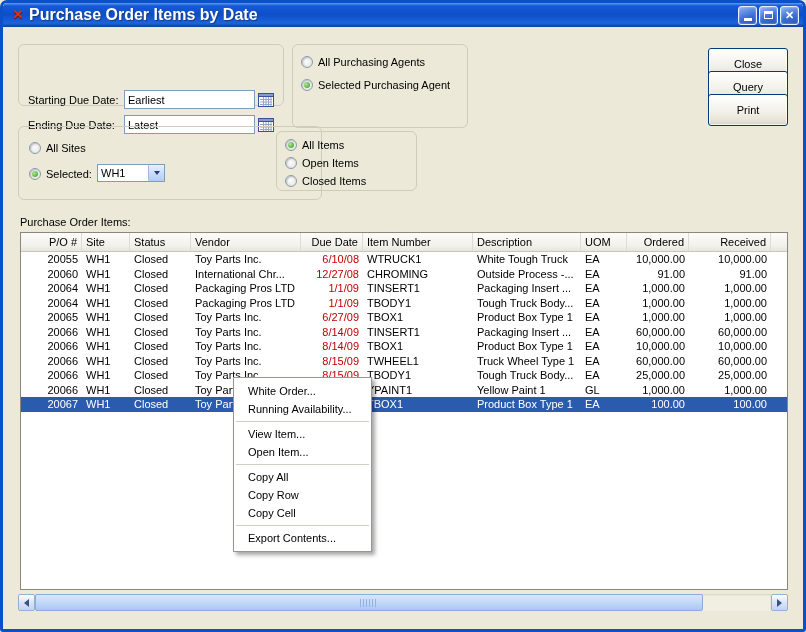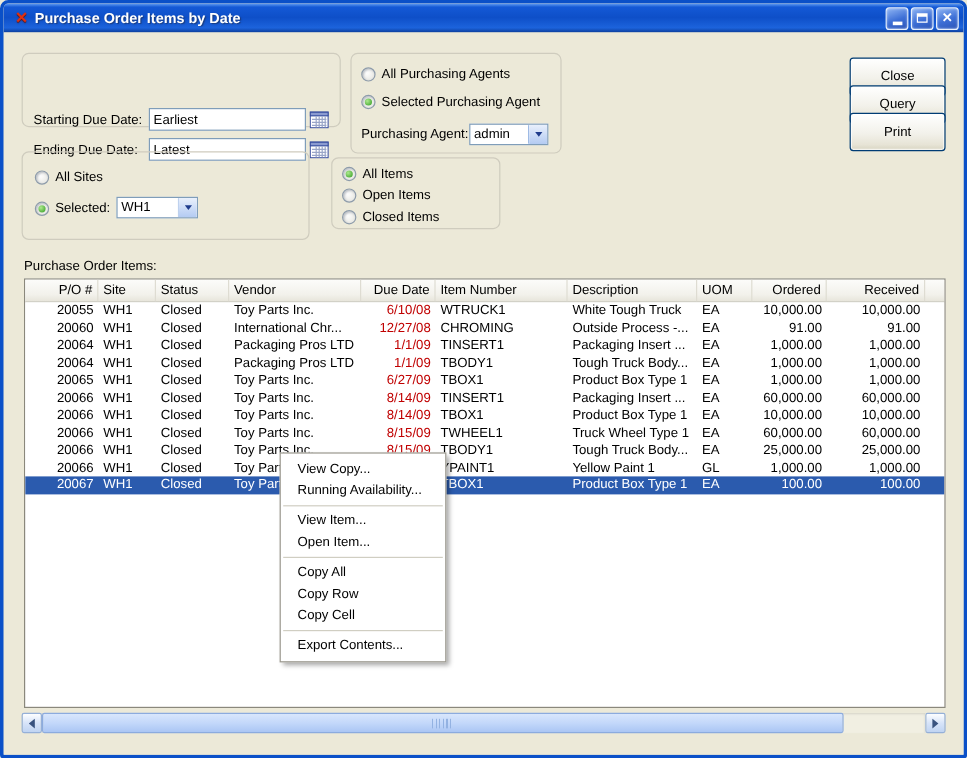--- a/index.html
+++ b/index.html
@@ -10,37 +10,37 @@
     background:var(--window-bg,#ECE9D8);overflow:hidden;
     font-family:"Liberation Sans",sans-serif;font-size:11px;color:#000;
   }
   
   .titlebar{
     position:absolute;left:0;top:0;right:0;height:24px;
     background:linear-gradient(180deg,#609CF2 0%,var(--titlebar-blue,#1459D6) 12%,#0E4FC8 48%,#1C63DC 84%,#0C3E9C 100%);
     border-radius:4px 4px 0 0;display:flex;align-items:center;padding:0 4px;
   }
   .app-icon{width:16px;height:16px;margin:0 3px;color:#E03010;font-weight:bold;font-size:13px;line-height:16px;text-align:center;text-shadow:0 1px 1px #5A1005;}
-  .title{color:#fff;font-weight:bold;font-size:12px;text-shadow:1px 1px 1px #1A3A7A;flex:1;white-space:nowrap;overflow:hidden;}
+  .title{color:#fff;font-weight:bold;font-size:16px;text-shadow:1px 1px 1px #1A3A7A;flex:1;white-space:nowrap;overflow:hidden;}
   .tb-buttons{display:flex;gap:2px;}
   .tb-btn{
     width:19px;height:19px;border:1px solid #E8F0FC;border-radius:3px;
     background:linear-gradient(160deg,#8FB5F4 0%,#3D6FD6 55%,#2B54B8 100%);
     display:flex;align-items:center;justify-content:center;cursor:default;
     box-shadow:inset 0 0 2px rgba(255,255,255,.6);
   }
   .glyph-min{width:8px;height:3px;background:#fff;align-self:flex-end;margin:0 0 3px 0;}
   .glyph-max{width:9px;height:8px;border:1px solid #fff;border-top-width:3px;}
   .glyph-close{color:#fff;font-size:11px;font-weight:bold;line-height:1;}
   
   .content{position:absolute;left:0;right:0;top:24px;bottom:0;background:var(--window-bg,#ECE9D8);}
   .group{position:absolute;border:1px solid #CFCCBE;border-radius:6px;background:transparent;}
   .group-dates{left:15px;top:17px;width:266px;height:62px;}
   .group-agents{left:289px;top:17px;width:176px;height:84px;}
-  .group-sites{left:15px;top:99px;width:240px;height:74px;}
+  .group-sites{left:15px;top:99px;width:304px;height:74px;}
   .group-items{left:273px;top:104px;width:141px;height:60px;}
   .form-row{position:absolute;left:9px;right:7px;height:19px;display:flex;align-items:center;margin-top:32px;}
   .fr1{top:13px;} .fr2{top:38px;}
   .form-row label{width:96px;flex:none;}
   .text-input{
     width:131px;height:19px;border:1px solid #7F9DB9;background:#fff;
     font-family:"Liberation Sans",sans-serif;font-size:11px;padding:1px 3px;flex:none;
   }
   .cal-btn{width:18px;height:18px;margin-left:2px;padding:0;border:none;background:transparent;display:flex;align-items:center;justify-content:center;flex:none;cursor:default;}
   
@@ -155,27 +155,20 @@
 
     <div class="group group-agents">
       <div class="radio-row ag-r1">
         <span class="radio"></span>
         <span class="lbl">All Purchasing Agents</span>
       </div>
       <div class="radio-row ag-r2">
         <span class="radio checked"></span>
         <span class="lbl">Selected Purchasing Agent</span>
       </div>
-      <div class="agent-row">
-        <label>Purchasing Agent:</label>
-        <div class="combo">
-          <span class="combo-value">admin</span>
-          <span class="combo-arrow"></span>
-        </div>
-      </div>
     </div>
 
     <button class="xp-btn btn-close">Close</button>
     <button class="xp-btn btn-query">Query</button>
     <button class="xp-btn btn-print">Print</button>
 
     <div class="group group-sites">
       <div class="radio-row sites-r1">
         <span class="radio"></span>
         <span class="lbl">All Sites</span>
@@ -350,21 +343,21 @@
             <div class="cell c5">TBOX1</div>
             <div class="cell c6">Product Box Type 1</div>
             <div class="cell c7">EA</div>
             <div class="cell c8">100.00</div>
             <div class="cell c9">100.00</div>
           </div>
         </div>
     </div>
 
     <div class="context-menu">
-      <div class="menu-item">View Copy...</div>
+      <div class="menu-item">White Order...</div>
       <div class="menu-item">Running Availability...</div>
       <div class="menu-sep"></div>
       <div class="menu-item">View Item...</div>
       <div class="menu-item">Open Item...</div>
       <div class="menu-sep"></div>
       <div class="menu-item">Copy All</div>
       <div class="menu-item">Copy Row</div>
       <div class="menu-item">Copy Cell</div>
       <div class="menu-sep"></div>
       <div class="menu-item">Export Contents...</div>

